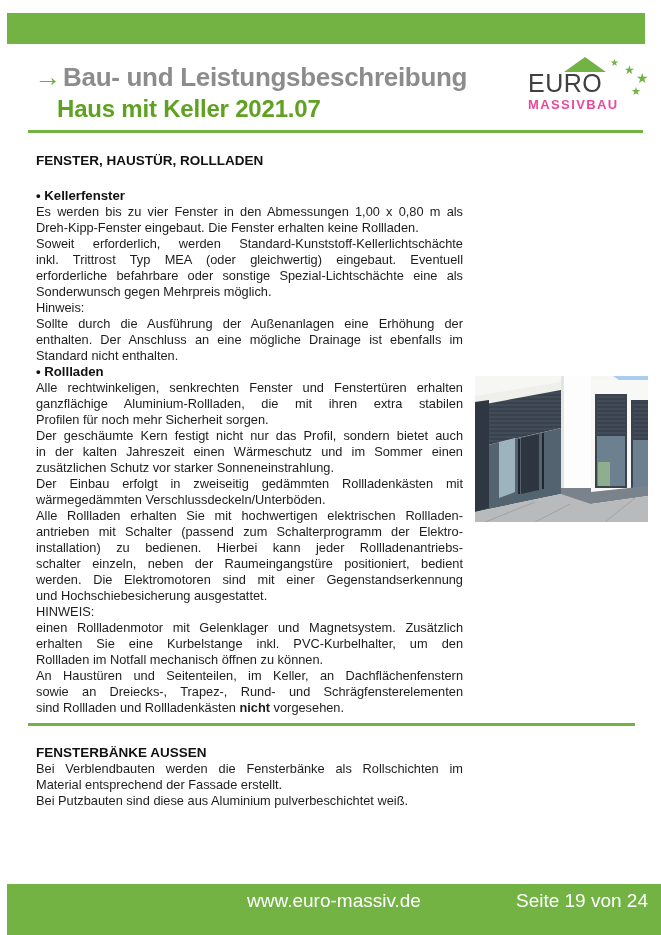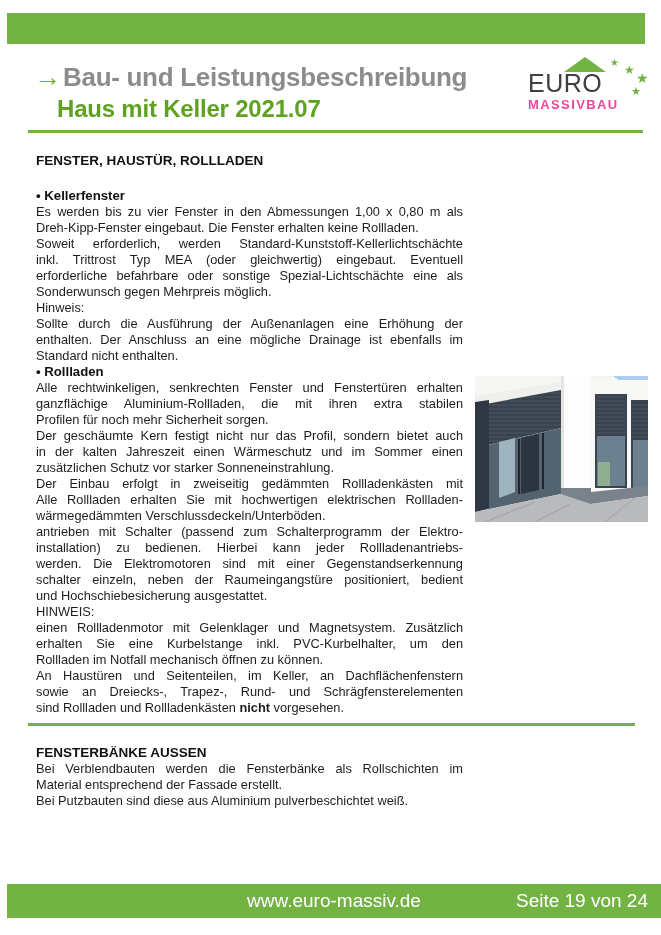--- a/index.html
+++ b/index.html
@@ -37,21 +37,21 @@
   .content .section:first-child .sec-heading{margin-bottom:19px;}
   .block-title{font-weight:bold;color:#111;height:16px;line-height:16px;font-size:13.2px;}
   .line{height:16px;line-height:16px;overflow:hidden;}
   .line.j{text-align:justify;text-align-last:justify;}
   .divider{width:607px;height:3px;background:#73b344;margin:7px 0 18px -8px;}
 
   
   .photo{position:absolute;left:475px;top:376px;width:173px;height:146px;overflow:hidden;}
 
   
-  .footer{position:absolute;left:7px;top:884px;width:654px;height:34px;background:#73b344;
+  .footer{position:absolute;left:7px;top:884px;width:654px;height:51px;background:#73b344;
           color:#ffffff;font-size:19px;line-height:34px;}
   .footer .site{position:absolute;left:0;width:100%;text-align:center;}
   .footer .pagenum{position:absolute;right:13px;}
 </style>
 </head>
 <body>
 
 <div class="page">
 
   <div class="topbar"></div>
@@ -91,26 +91,26 @@
         <div class="line j">enthalten. Der Anschluss an eine mögliche Drainage ist ebenfalls im</div>
         <div class="line">Standard nicht enthalten.</div>
         <div class="block-title">• Rollladen</div>
         <div class="line j">Alle rechtwinkeligen, senkrechten Fenster und Fenstertüren erhalten</div>
         <div class="line j">ganzflächige Aluminium-Rollladen, die mit ihren extra stabilen</div>
         <div class="line">Profilen für noch mehr Sicherheit sorgen.</div>
         <div class="line j">Der geschäumte Kern festigt nicht nur das Profil, sondern bietet auch</div>
         <div class="line j">in der kalten Jahreszeit einen Wärmeschutz und im Sommer einen</div>
         <div class="line">zusätzlichen Schutz vor starker Sonneneinstrahlung.</div>
         <div class="line j">Der Einbau erfolgt in zweiseitig gedämmten Rollladenkästen mit</div>
+        <div class="line">wärmegedämmten Verschlussdeckeln/Unterböden.</div>
         <div class="line j">Alle Rollladen erhalten Sie mit hochwertigen elektrischen Rollladen-</div>
-        <div class="line">wärmegedämmten Verschlussdeckeln/Unterböden.</div>
         <div class="line j">antrieben mit Schalter (passend zum Schalterprogramm der Elektro-</div>
         <div class="line j">installation) zu bedienen. Hierbei kann jeder Rollladenantriebs-</div>
+        <div class="line j">schalter einzeln, neben der Raumeingangstüre positioniert, bedient</div>
         <div class="line j">werden. Die Elektromotoren sind mit einer Gegenstandserkennung</div>
-        <div class="line j">schalter einzeln, neben der Raumeingangstüre positioniert, bedient</div>
         <div class="line">und Hochschiebesicherung ausgestattet.</div>
         <div class="line">HINWEIS:</div>
         <div class="line j">einen Rollladenmotor mit Gelenklager und Magnetsystem. Zusätzlich</div>
         <div class="line j">erhalten Sie eine Kurbelstange inkl. PVC-Kurbelhalter, um den</div>
         <div class="line">Rollladen im Notfall mechanisch öffnen zu können.</div>
         <div class="line j">An Haustüren und Seitenteilen, im Keller, an Dachflächenfenstern</div>
         <div class="line j">sowie an Dreiecks-, Trapez-, Rund- und Schrägfensterelementen</div>
         <div class="line">sind Rollladen und Rollladenkästen <b>nicht</b> vorgesehen.</div>
       </div>
       <div class="divider"></div>

